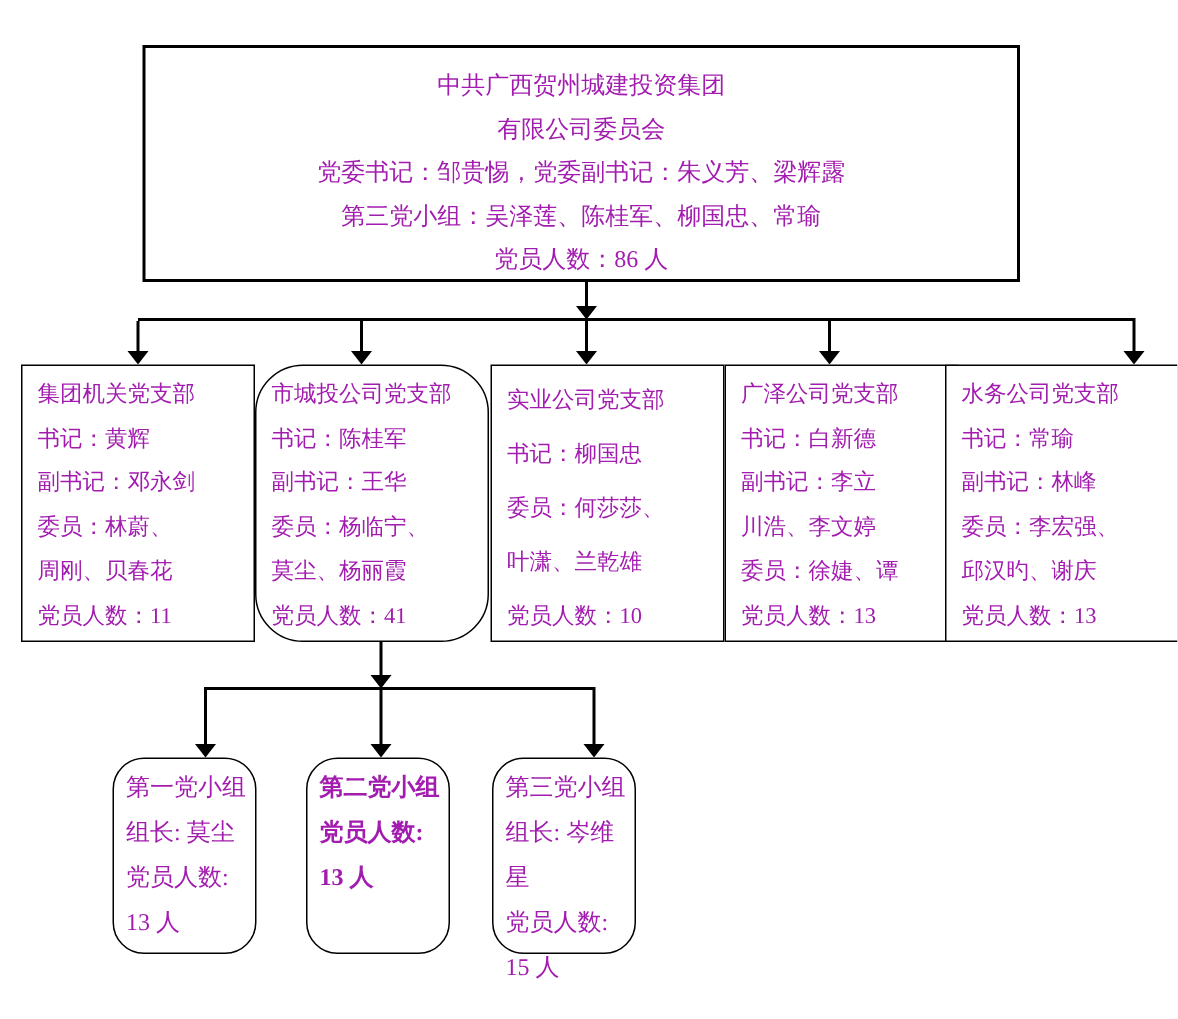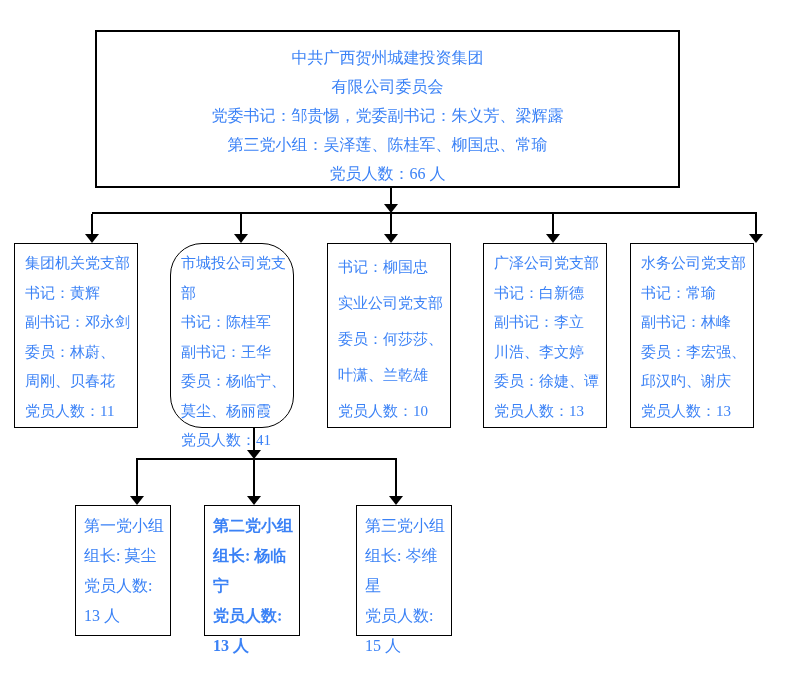--- a/index.html
+++ b/index.html
@@ -1,53 +1,53 @@
 <!DOCTYPE html>
 <html><head>
 <meta charset="utf-8">
 <style>
   html,body{margin:0;padding:0;background:#fff;}
   .canvas{
     position:relative;width:785px;height:679px;background:#ffffff;
-    font-family:"Liberation Serif","DejaVu Serif",serif;color:#3b82f6;
+    font-family:"Liberation Serif","DejaVu Serif",serif;color:#a21caf;
     overflow:hidden;
   }
   .box{position:absolute;border:1.5px solid #000;background:#fff;box-sizing:border-box;}
   .top-box{
     left:95px;top:30px;width:585px;height:158px;
     border-width:2px;text-align:center;font-size:16px;line-height:29px;padding-top:11px;
   }
   .branch{
-    top:243px;height:185px;width:124px;
+    top:243px;height:185px;width:156px;
     font-size:15px;line-height:29.5px;padding:5px 4px 0 10px;
   }
   .branch.spread{line-height:36px;}
   .group{
     top:505px;height:131px;width:96px;
-    font-size:16px;line-height:30px;padding:5px 3px 0 8px;
+    font-size:16px;line-height:30px;padding:5px 3px 0 8px;border-radius:21px;
   }
   .vl{position:absolute;width:2px;background:#000;}
   .hl{position:absolute;height:2px;background:#000;}
   .arr{
     position:absolute;width:0;height:0;
     border-left:7px solid transparent;border-right:7px solid transparent;
     border-top:9px solid #000;
   }
 </style>
 </head>
 <body>
 
 <div class="canvas">
 
   <div class="box top-box">
     <div>中共广西贺州城建投资集团</div>
     <div>有限公司委员会</div>
     <div>党委书记：邹贵惕，党委副书记：朱义芳、梁辉露</div>
     <div>第三党小组：吴泽莲、陈桂军、柳国忠、常瑜</div>
-    <div>党员人数：66 人</div>
+    <div>党员人数：86 人</div>
   </div>
 
   <div class="vl" style="left:390px;top:188px;height:16px;"></div>
   <div class="arr" style="left:384px;top:204px;"></div>
   <div class="hl" style="left:92px;top:212px;width:665px;"></div>
 
   <div class="vl" style="left:91px;top:214px;height:20px;"></div>
   <div class="arr" style="left:85px;top:234px;"></div>
   <div class="vl" style="left:240px;top:214px;height:20px;"></div>
   <div class="arr" style="left:234px;top:234px;"></div>
@@ -70,22 +70,22 @@
   <div class="box branch" style="left:170px;border-radius:32px;">
     <div>市城投公司党支部</div>
     <div>书记：陈桂军</div>
     <div>副书记：王华</div>
     <div>委员：杨临宁、</div>
     <div>莫尘、杨丽霞</div>
     <div>党员人数：41</div>
   </div>
 
   <div class="box branch spread" style="left:327px;">
+    <div>实业公司党支部</div>
     <div>书记：柳国忠</div>
-    <div>实业公司党支部</div>
     <div>委员：何莎莎、</div>
     <div>叶潇、兰乾雄</div>
     <div>党员人数：10</div>
   </div>
 
   <div class="box branch" style="left:483px;">
     <div>广泽公司党支部</div>
     <div>书记：白新德</div>
     <div>副书记：李立</div>
     <div>川浩、李文婷</div>
@@ -115,25 +115,24 @@
 
   <div class="box group" style="left:75px;">
     <div>第一党小组</div>
     <div>组长: 莫尘</div>
     <div>党员人数:</div>
     <div>13 人</div>
   </div>
 
   <div class="box group" style="left:204px;font-weight:bold;">
     <div>第二党小组</div>
-    <div>组长: 杨临宁</div>
     <div>党员人数:</div>
     <div>13 人</div>
   </div>
 
-  <div class="box group" style="left:356px;font-family:Liberation Serif, serif;">
+  <div class="box group" style="left:328px;font-family:Liberation Serif, serif;">
     <div>第三党小组</div>
     <div>组长: 岑维星</div>
     <div>党员人数:</div>
     <div>15 人</div>
   </div>
 
 </div>
 
 </body></html>

